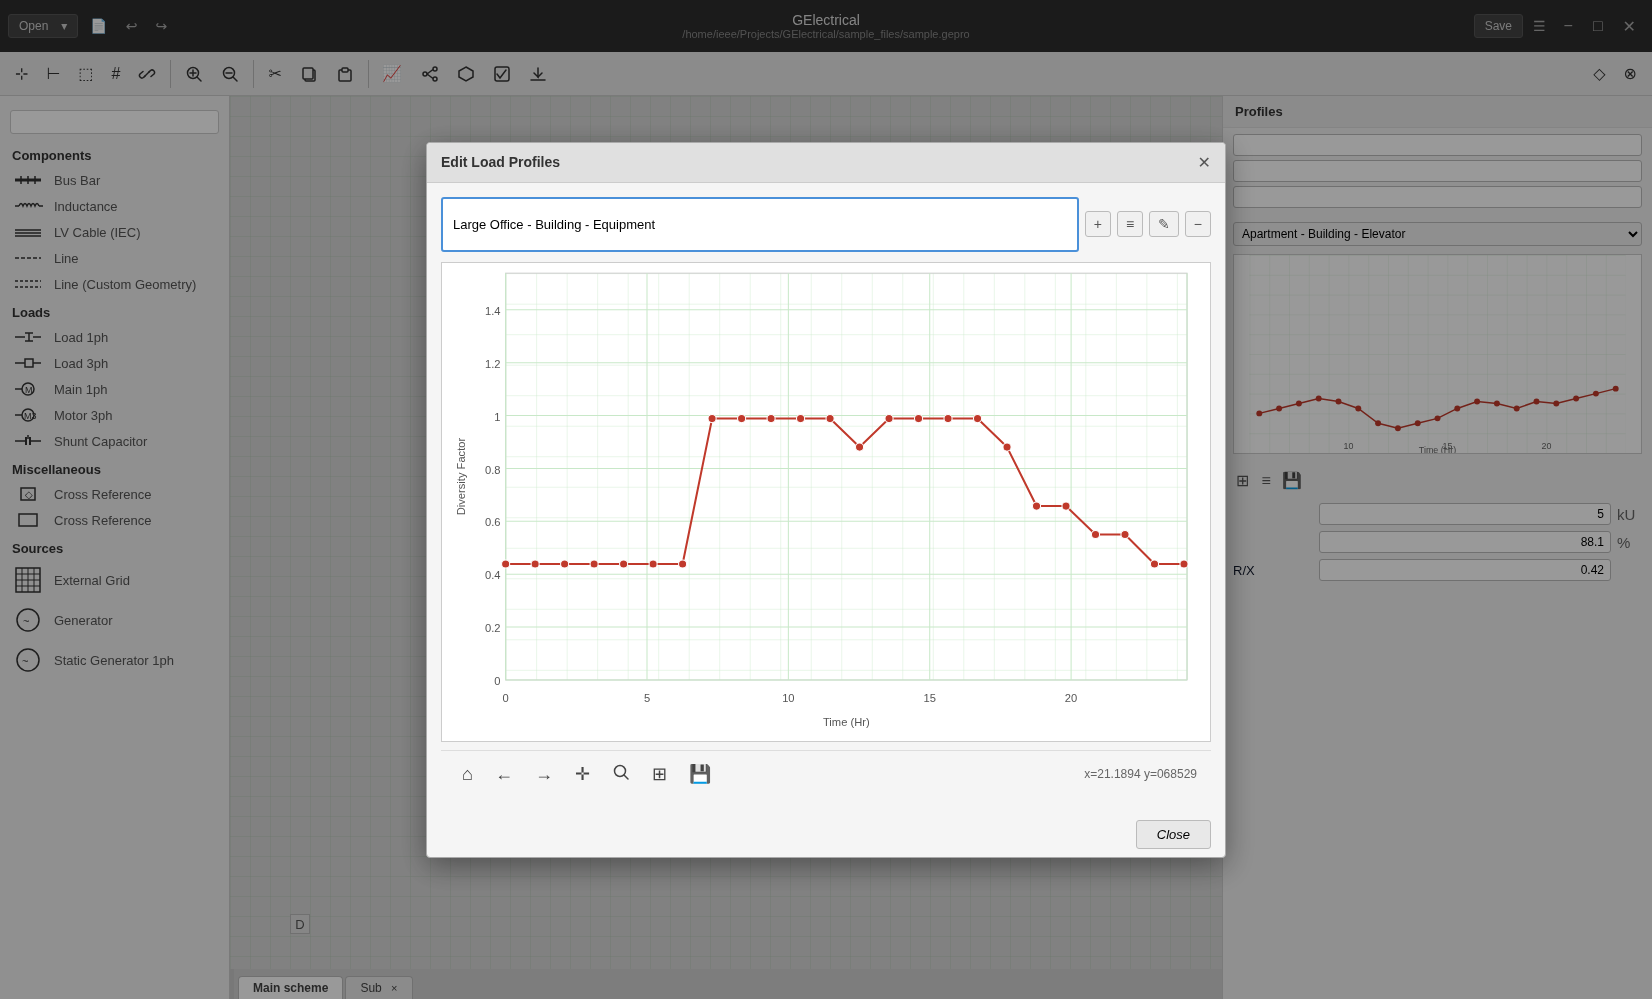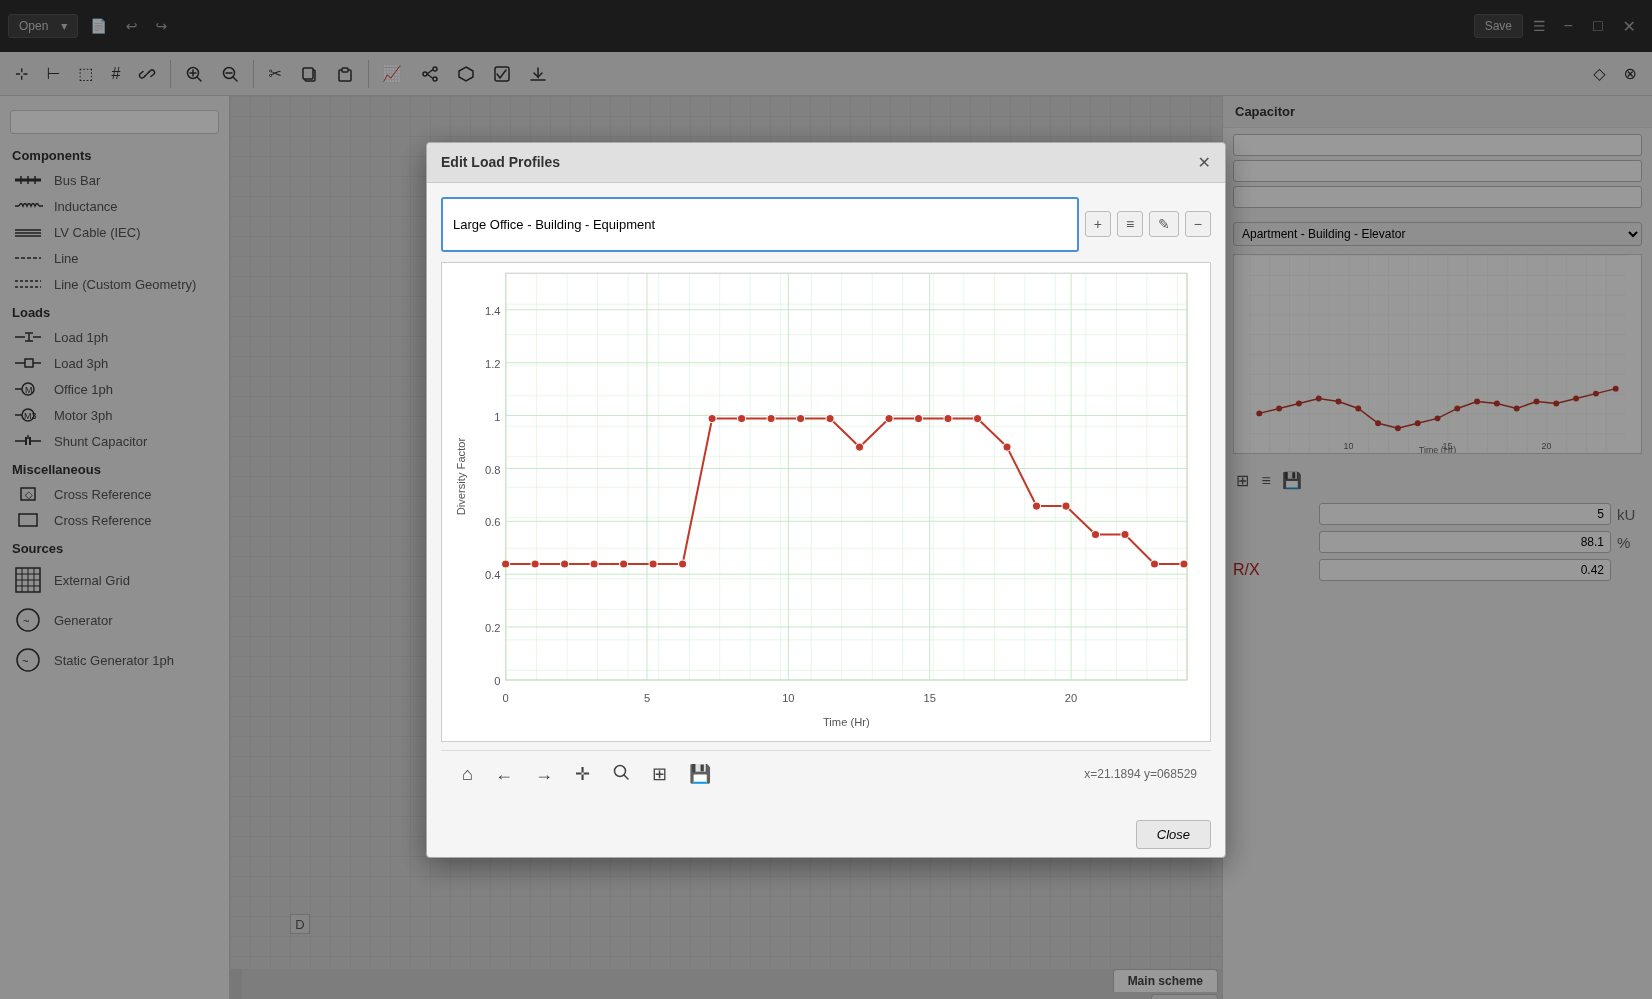--- a/index.html
+++ b/index.html
@@ -129,29 +129,28 @@
       height: calc(100% - 30px);
       background-color: #d8d8d8;
       background-image: linear-gradient(rgba(180,200,180,0.4) 1px, transparent 1px),
                         linear-gradient(90deg, rgba(180,200,180,0.4) 1px, transparent 1px);
       background-size: 20px 20px;
       position: relative;
     }
     .canvas-tab-bar {
       position: absolute;
       bottom: 0;
-      left: 12px;
+      left: 4px;
       right: 0;
       height: 30px;
       background: #d0d0d0;
       display: flex;
       align-items: flex-end;
       padding: 0 4px;
       gap: 2px;
-      flex-direction: column;
     }
     .canvas-tab {
       padding: 4px 14px;
       background: #e8e8e8;
       border: 1px solid #bbb;
       border-bottom: none;
       border-radius: 4px 4px 0 0;
       font-size: 12px;
       cursor: pointer;
       color: #444;
@@ -223,22 +222,22 @@
       flex-direction: column;
       gap: 6px;
     }
     .bottom-field-row {
       display: flex;
       align-items: center;
       justify-content: space-between;
       gap: 6px;
     }
     .bottom-field-label {
-      font-size: 16px;
-      color: #b91c1c;
+      font-size: 13px;
+      color: #0f172a;
       width: 80px;
     }
     .bottom-field-input {
       flex: 1;
       padding: 3px 6px;
       border: 1px solid #bbb;
       border-radius: 3px;
       font-size: 12px;
       background: #fff;
       text-align: right;
@@ -382,20 +381,24 @@
 
 <div class="title-bar">
   <div class="title-bar-left">
     <button class="tb-btn">
       <span>Open</span>
       <span>▾</span>
     </button>
     <button class="icon-btn">📄</button>
     <button class="icon-btn">↩</button>
     <button class="icon-btn">↪</button>
+  </div>
+  <div class="title-bar-center">
+    <div class="app-title">GElectrical</div>
+    <div class="app-subtitle">/home/ieee/Projects/GElectrical/sample_files/sample.gepro</div>
   </div>
   <div class="title-bar-right">
     <button class="tb-btn">Save</button>
     <button class="icon-btn">☰</button>
     <button class="icon-btn win-btn">−</button>
     <button class="icon-btn win-btn">□</button>
     <button class="icon-btn win-btn">✕</button>
   </div>
 </div>
 
@@ -556,21 +559,21 @@
       <span>Load 3ph</span>
     </div>
     <div class="sidebar-item">
       <div class="sidebar-item-icon">
         <svg width="30" height="16" viewBox="0 0 30 16">
             <circle cx="15" cy="8" r="6" stroke="#333" stroke-width="1.5" fill="none"></circle>
             <text x="12" y="12" font-size="9" fill="#333">M</text>
             <line x1="2" y1="8" x2="9" y2="8" stroke="#333" stroke-width="1.5"></line>
           </svg>
       </div>
-      <span>Office 1ph</span>
+      <span>Main 1ph</span>
     </div>
     <div class="sidebar-item">
       <div class="sidebar-item-icon">
         <svg width="30" height="16" viewBox="0 0 30 16">
             <circle cx="15" cy="8" r="6" stroke="#333" stroke-width="1.5" fill="none"></circle>
             <text x="11" y="12" font-size="9" fill="#333">M3</text>
             <line x1="2" y1="8" x2="9" y2="8" stroke="#333" stroke-width="1.5"></line>
           </svg>
       </div>
       <span>Motor 3ph</span>
@@ -652,21 +655,21 @@
         <span>Main scheme</span>
       </div>
       <div class="canvas-tab">
         <span>Sub</span>
         <span class="canvas-tab-close">×</span>
       </div>
     </div>
   </div>
 
   <div class="right-panel">
-    <div class="messages-header">Capacitor</div>
+    <div class="messages-header">Profiles</div>
 
     <div style="padding:6px 10px; display:flex; flex-direction:column; gap:4px;">
       <input type="text" class="field-input" style="width: 100%;" value="">
       <input type="text" class="field-input" style="width: 100%;" value="">
       <input type="text" class="field-input" style="width: 100%;" value="">
     </div>
 
     <div class="profile-select-row">
       <select class="profile-select">
         <option>Apartment - Building - Elevator</option>

